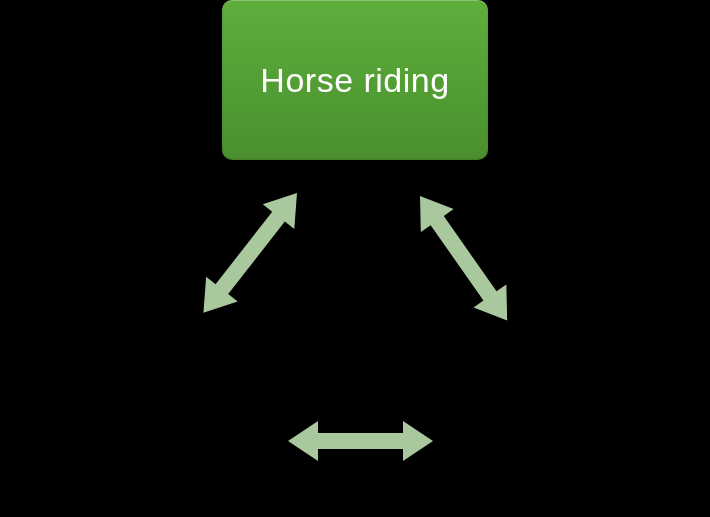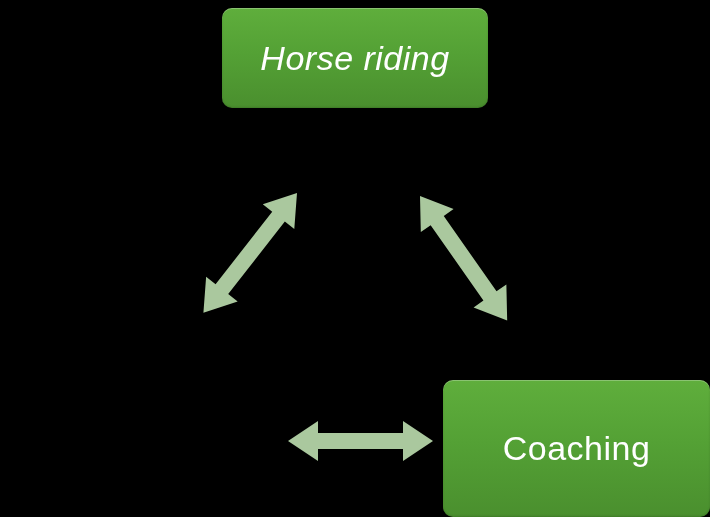--- a/index.html
+++ b/index.html
@@ -25,21 +25,21 @@
     align-items: center;
     justify-content: center;
   }
   .node-label {
     color: #ffffff;
     font-size: 34px;
     font-weight: 400;
     letter-spacing: 0.5px;
     white-space: nowrap;
   }
-  .node-top    { left: 222px; top: 8px;   width: 266px; height: 100px; font-style: italic; }
+  .node-top    { left: 222px; top: 0px;   width: 266px; height: 160px; }
   .node-bl     { left: 0px;   top: 380px; width: 276px; height: 137px; }
   .node-br     { left: 443px; top: 380px; width: 267px; height: 137px; }
   .arrow-layer {
     position: absolute;
     left: 0; top: 0;
     width: 710px;
     height: 517px;
     pointer-events: none;
   }
 </style>
@@ -61,17 +61,14 @@
     <polygon points="0,0 30,-20 30,-8 122,-8 122,-20 152,0 122,20 122,8 30,8 30,20" transform="translate(420,196) rotate(55)" fill="#AAC89E"></polygon>
 
     <polygon points="0,0 30,-20 30,-8 115,-8 115,-20 145,0 115,20 115,8 30,8 30,20" transform="translate(288,441)" fill="#AAC89E"></polygon>
   </svg>
 
   <div class="node node-top">
     <span class="node-label">Horse riding</span>
   </div>
 
 
-  <div class="node node-br">
-    <span class="node-label">Coaching</span>
-  </div>
 
 </div>
 
 </body></html>

